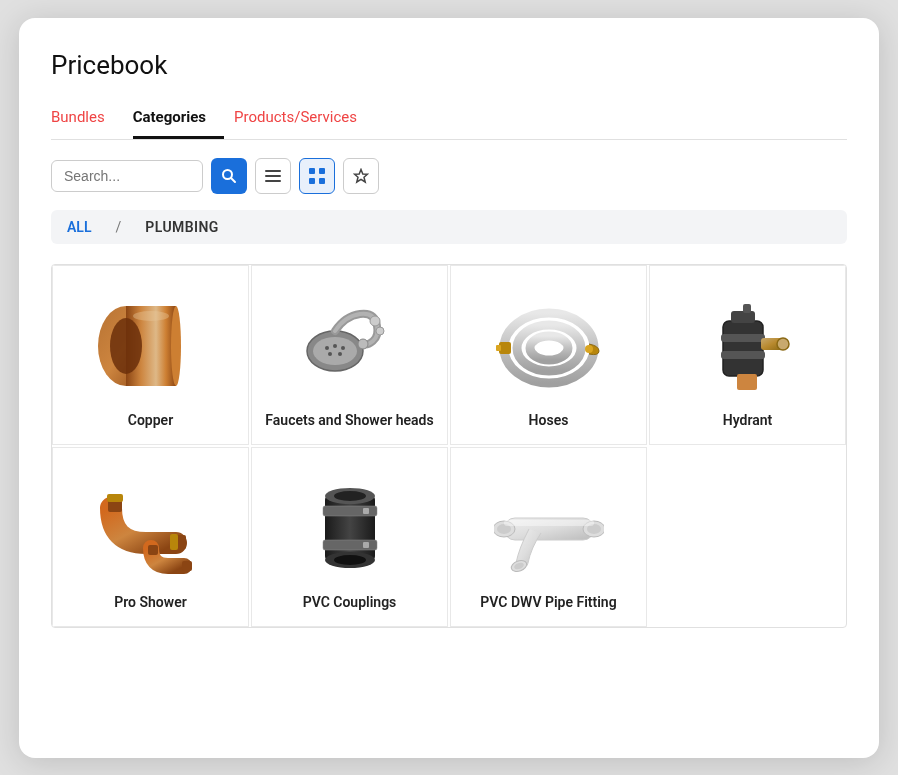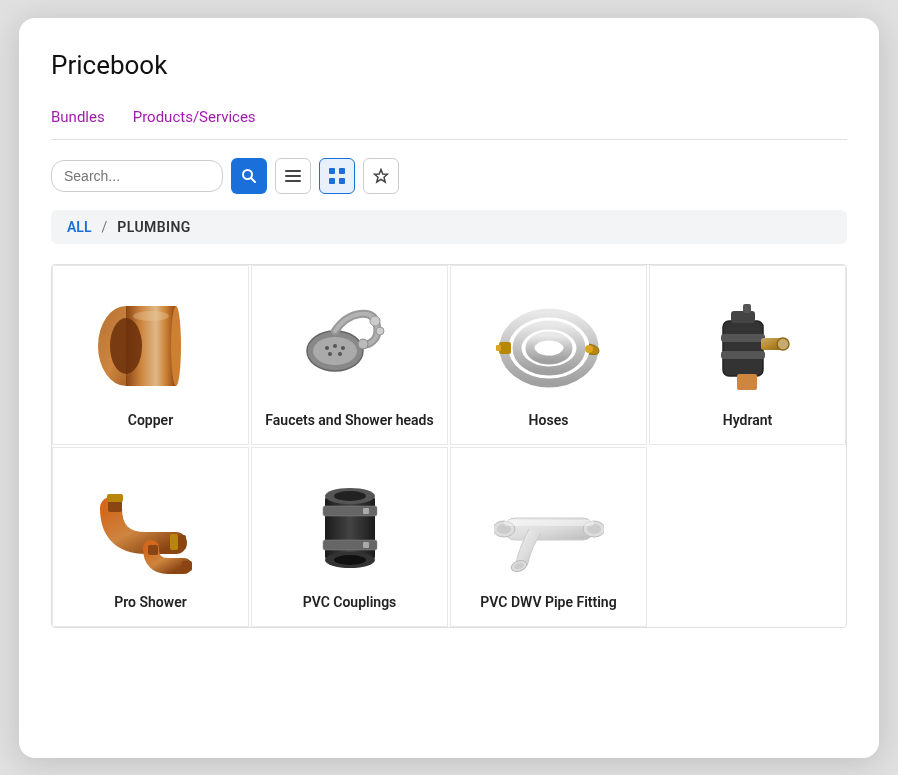--- a/index.html
+++ b/index.html
@@ -27,44 +27,44 @@
     }
     .tabs {
       display: flex;
       gap: 0;
       border-bottom: 1px solid #e0e0e0;
       margin-bottom: 18px;
     }
     .tab {
       padding: 8px 18px 10px 0;
       font-size: 15px;
-      color: #a21caf;
+      color: #ef4444;
       cursor: pointer;
       border-bottom: 3px solid transparent;
       margin-right: 10px;
       user-select: none;
     }
     .tab.active {
       font-weight: 700;
       color: #111;
       border-bottom: 3px solid #111;
     }
     .toolbar {
       display: flex;
       align-items: center;
       gap: 8px;
       margin-bottom: 16px;
     }
     .search-input {
       border: 1px solid #ccc;
-      border-radius: 13px;
+      border-radius: 6px;
       padding: 7px 12px;
       font-size: 14px;
       color: #0369a1;
-      width: 172px;
+      width: 152px;
       outline: none;
     }
     .search-btn {
       background: #1a6fdb;
       border: none;
       border-radius: 6px;
       width: 36px;
       height: 36px;
       display: flex;
       align-items: center;
@@ -91,21 +91,21 @@
       border-color: #1a6fdb;
       color: #1a6fdb;
     }
     .breadcrumb-bar {
       background: #f3f4f6;
       border-radius: 6px;
       padding: 9px 16px;
       margin-bottom: 20px;
       display: flex;
       align-items: center;
-      gap: 10px;
+      gap: 24px;
       font-size: 14px;
     }
     .breadcrumb-all {
       color: #1a6fdb;
       font-weight: 600;
       cursor: pointer;
     }
     .breadcrumb-sep {
       color: #777;
     }
@@ -172,20 +172,21 @@
     .pvcd-img { width: 110px; height: 100px; }
   </style>
 </head>
 <body>
 
 <div class="app-window">
   <div class="page-title">Pricebook</div>
 
   <div class="tabs">
     <div class="tab">Bundles</div>
+    <div class="tab active">Categories</div>
     <div class="tab">Products/Services</div>
   </div>
 
   <div class="toolbar">
     <input class="search-input" type="text" placeholder="Search..." style="">
     <button class="search-btn">
       <svg width="16" height="16" viewBox="0 0 16 16" fill="none">
         <circle cx="6.5" cy="6.5" r="4.5" stroke="white" stroke-width="2"></circle>
         <line x1="10" y1="10" x2="14" y2="14" stroke="white" stroke-width="2" stroke-linecap="round"></line>
       </svg>

